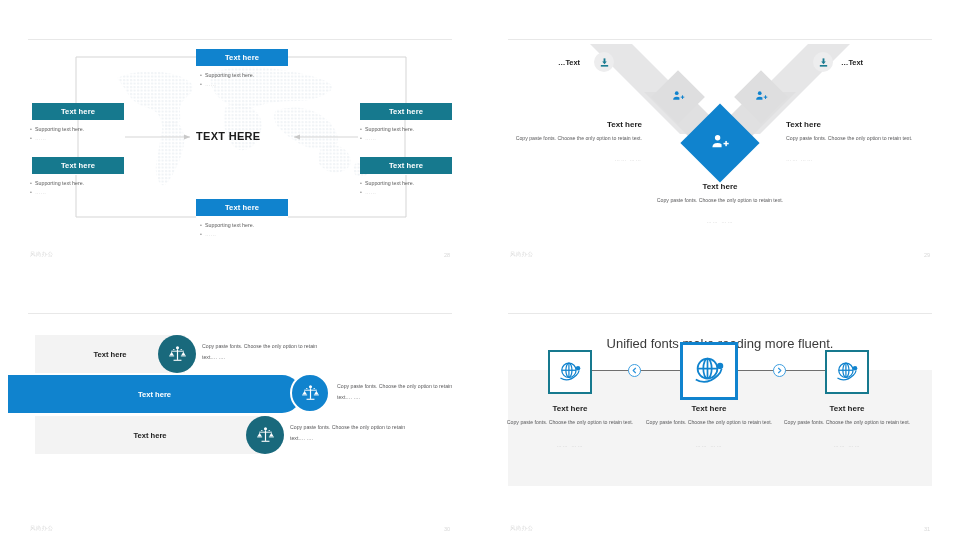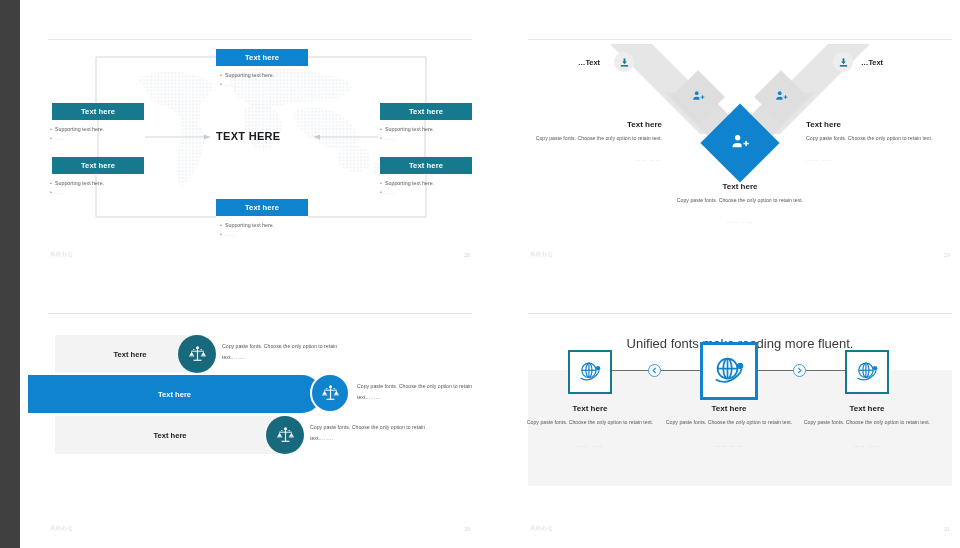--- a/index.html
+++ b/index.html
@@ -8,22 +8,21 @@
     background: #ffffff;
     font-family: "Liberation Sans", sans-serif;
     overflow: hidden;
   }
   .deck {
     position: relative;
     width: 960px; height: 548px;
     display: grid;
     grid-template-columns: 480px 480px;
     grid-template-rows: 274px 274px;
-    background: #404040;
-    padding-left: 20px;
+    background: #5eead4;
   }
   .slide {
     position: relative;
     width: 480px; height: 274px;
     background: #ffffff;
     overflow: hidden;
   }
   .topline {
     position: absolute;
     left: 28px; top: 39px; width: 424px; height: 1px;

